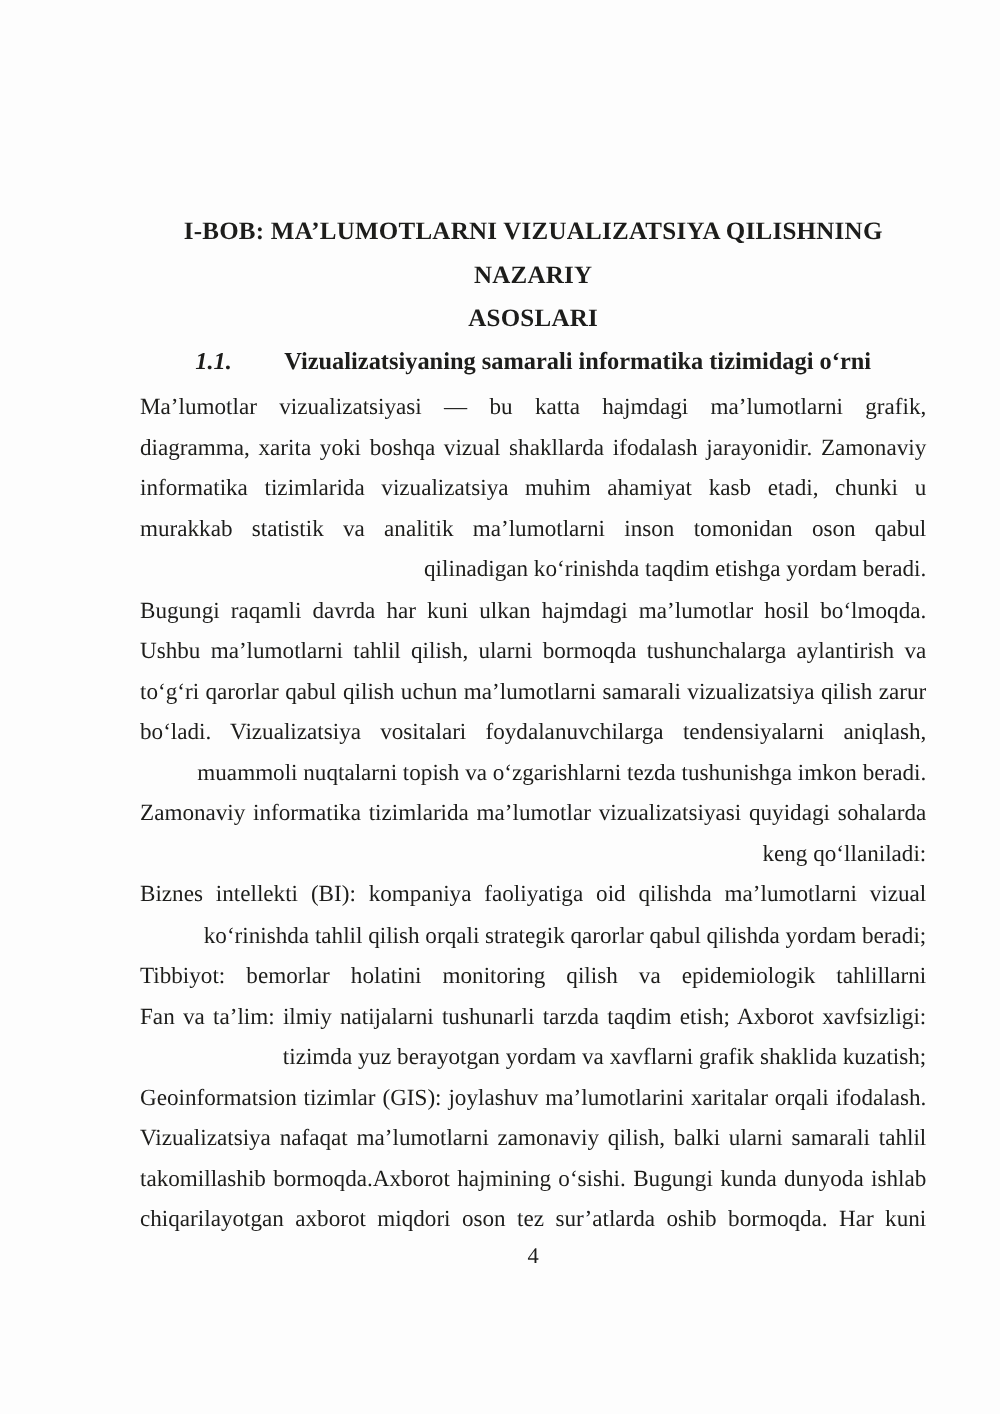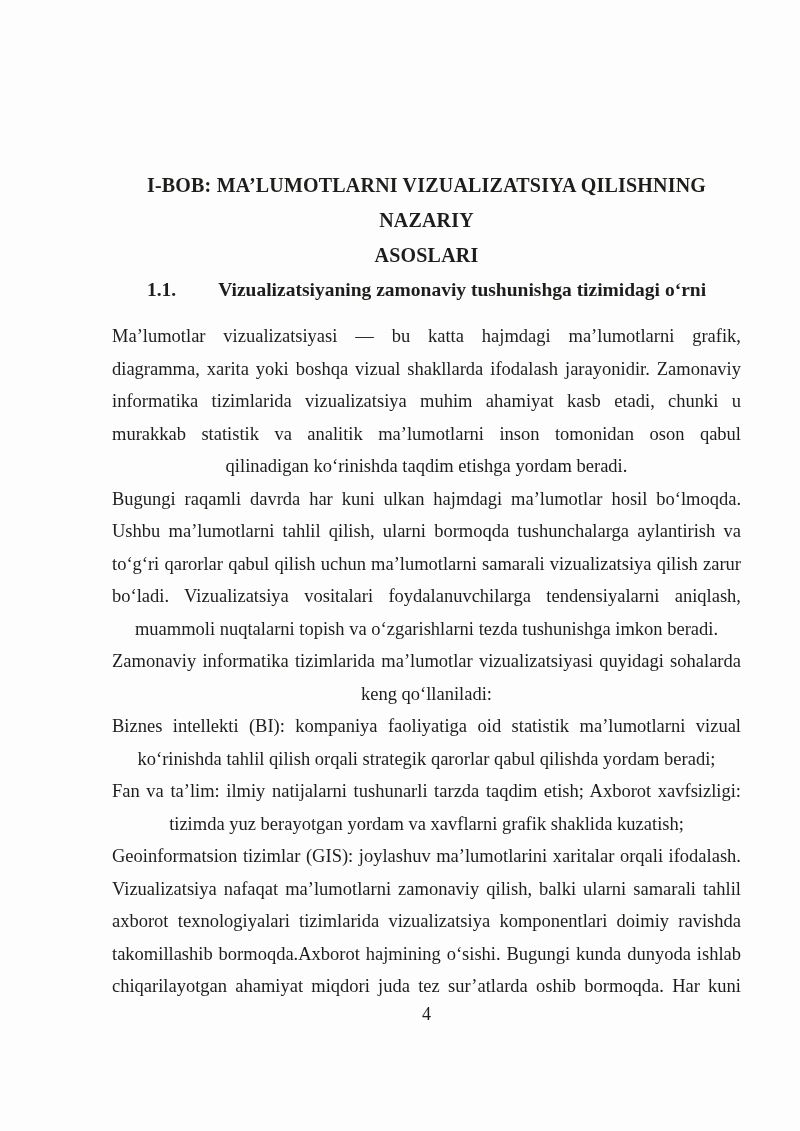--- a/index.html
+++ b/index.html
@@ -28,29 +28,30 @@
   .section-heading {
     font-weight: bold;
     font-size: 19.5px;
     line-height: 34px;
     text-align: center;
     white-space: nowrap;
   }
   .section-heading .sec-num {
     display: inline-block;
     margin-right: 42px;
+    font-style: italic;
   }
   .body-text {
-    margin-top: 13px;
+    margin-top: 3px;
     font-size: 18.5px;
   }
   .line {
     height: 32.5px;
     line-height: 32.5px;
-    text-align: center;
+    text-align: right;
     white-space: nowrap;
   }
   .line.j {
     white-space: normal;
     text-align: justify;
     text-align-last: justify;
   }
   .page-footer {
     margin-top: 1px;
     text-align: center;
@@ -62,44 +63,44 @@
 <body>
 
 <div class="page">
 
   <div class="chapter-title">
     <div>I-BOB: MA’LUMOTLARNI VIZUALIZATSIYA QILISHNING NAZARIY</div>
     <div>ASOSLARI</div>
   </div>
 
   <div class="section-heading">
-    <span class="sec-num">1.1.</span><span>Vizualizatsiyaning zamonaviy tushunishga tizimidagi o‘rni</span>
+    <span class="sec-num">1.1.</span><span>Vizualizatsiyaning samarali informatika tizimidagi o‘rni</span>
   </div>
 
   <div class="body-text">
       <div class="line j">Ma’lumotlar vizualizatsiyasi — bu katta hajmdagi ma’lumotlarni grafik,</div>
       <div class="line j">diagramma, xarita yoki boshqa vizual shakllarda ifodalash jarayonidir. Zamonaviy</div>
       <div class="line j">informatika tizimlarida vizualizatsiya muhim ahamiyat kasb etadi, chunki u</div>
       <div class="line j">murakkab statistik va analitik ma’lumotlarni inson tomonidan oson qabul</div>
       <div class="line">qilinadigan ko‘rinishda taqdim etishga yordam beradi.</div>
       <div class="line j">Bugungi raqamli davrda har kuni ulkan hajmdagi ma’lumotlar hosil bo‘lmoqda.</div>
       <div class="line j">Ushbu ma’lumotlarni tahlil qilish, ularni bormoqda tushunchalarga aylantirish va</div>
       <div class="line j">to‘g‘ri qarorlar qabul qilish uchun ma’lumotlarni samarali vizualizatsiya qilish zarur</div>
       <div class="line j">bo‘ladi. Vizualizatsiya vositalari foydalanuvchilarga tendensiyalarni aniqlash,</div>
       <div class="line">muammoli nuqtalarni topish va o‘zgarishlarni tezda tushunishga imkon beradi.</div>
       <div class="line j">Zamonaviy informatika tizimlarida ma’lumotlar vizualizatsiyasi quyidagi sohalarda</div>
       <div class="line">keng qo‘llaniladi:</div>
-      <div class="line j">Biznes intellekti (BI): kompaniya faoliyatiga oid statistik ma’lumotlarni vizual</div>
+      <div class="line j">Biznes intellekti (BI): kompaniya faoliyatiga oid qilishda ma’lumotlarni vizual</div>
       <div class="line">ko‘rinishda tahlil qilish orqali strategik qarorlar qabul qilishda yordam beradi;</div>
+      <div class="line j">Tibbiyot: bemorlar holatini monitoring qilish va epidemiologik tahlillarni</div>
       <div class="line j">Fan va ta’lim: ilmiy natijalarni tushunarli tarzda taqdim etish; Axborot xavfsizligi:</div>
       <div class="line">tizimda yuz berayotgan yordam va xavflarni grafik shaklida kuzatish;</div>
       <div class="line j">Geoinformatsion tizimlar (GIS): joylashuv ma’lumotlarini xaritalar orqali ifodalash.</div>
       <div class="line j">Vizualizatsiya nafaqat ma’lumotlarni zamonaviy qilish, balki ularni samarali tahlil</div>
-      <div class="line j">axborot texnologiyalari tizimlarida vizualizatsiya komponentlari doimiy ravishda</div>
       <div class="line j">takomillashib bormoqda.Axborot hajmining o‘sishi. Bugungi kunda dunyoda ishlab</div>
-      <div class="line j">chiqarilayotgan ahamiyat miqdori juda tez sur’atlarda oshib bormoqda. Har kuni</div>
+      <div class="line j">chiqarilayotgan axborot miqdori oson tez sur’atlarda oshib bormoqda. Har kuni</div>
     </div>
 
   <div class="page-footer">
     <span>4</span>
   </div>
 
 </div>
 
 </body></html>

